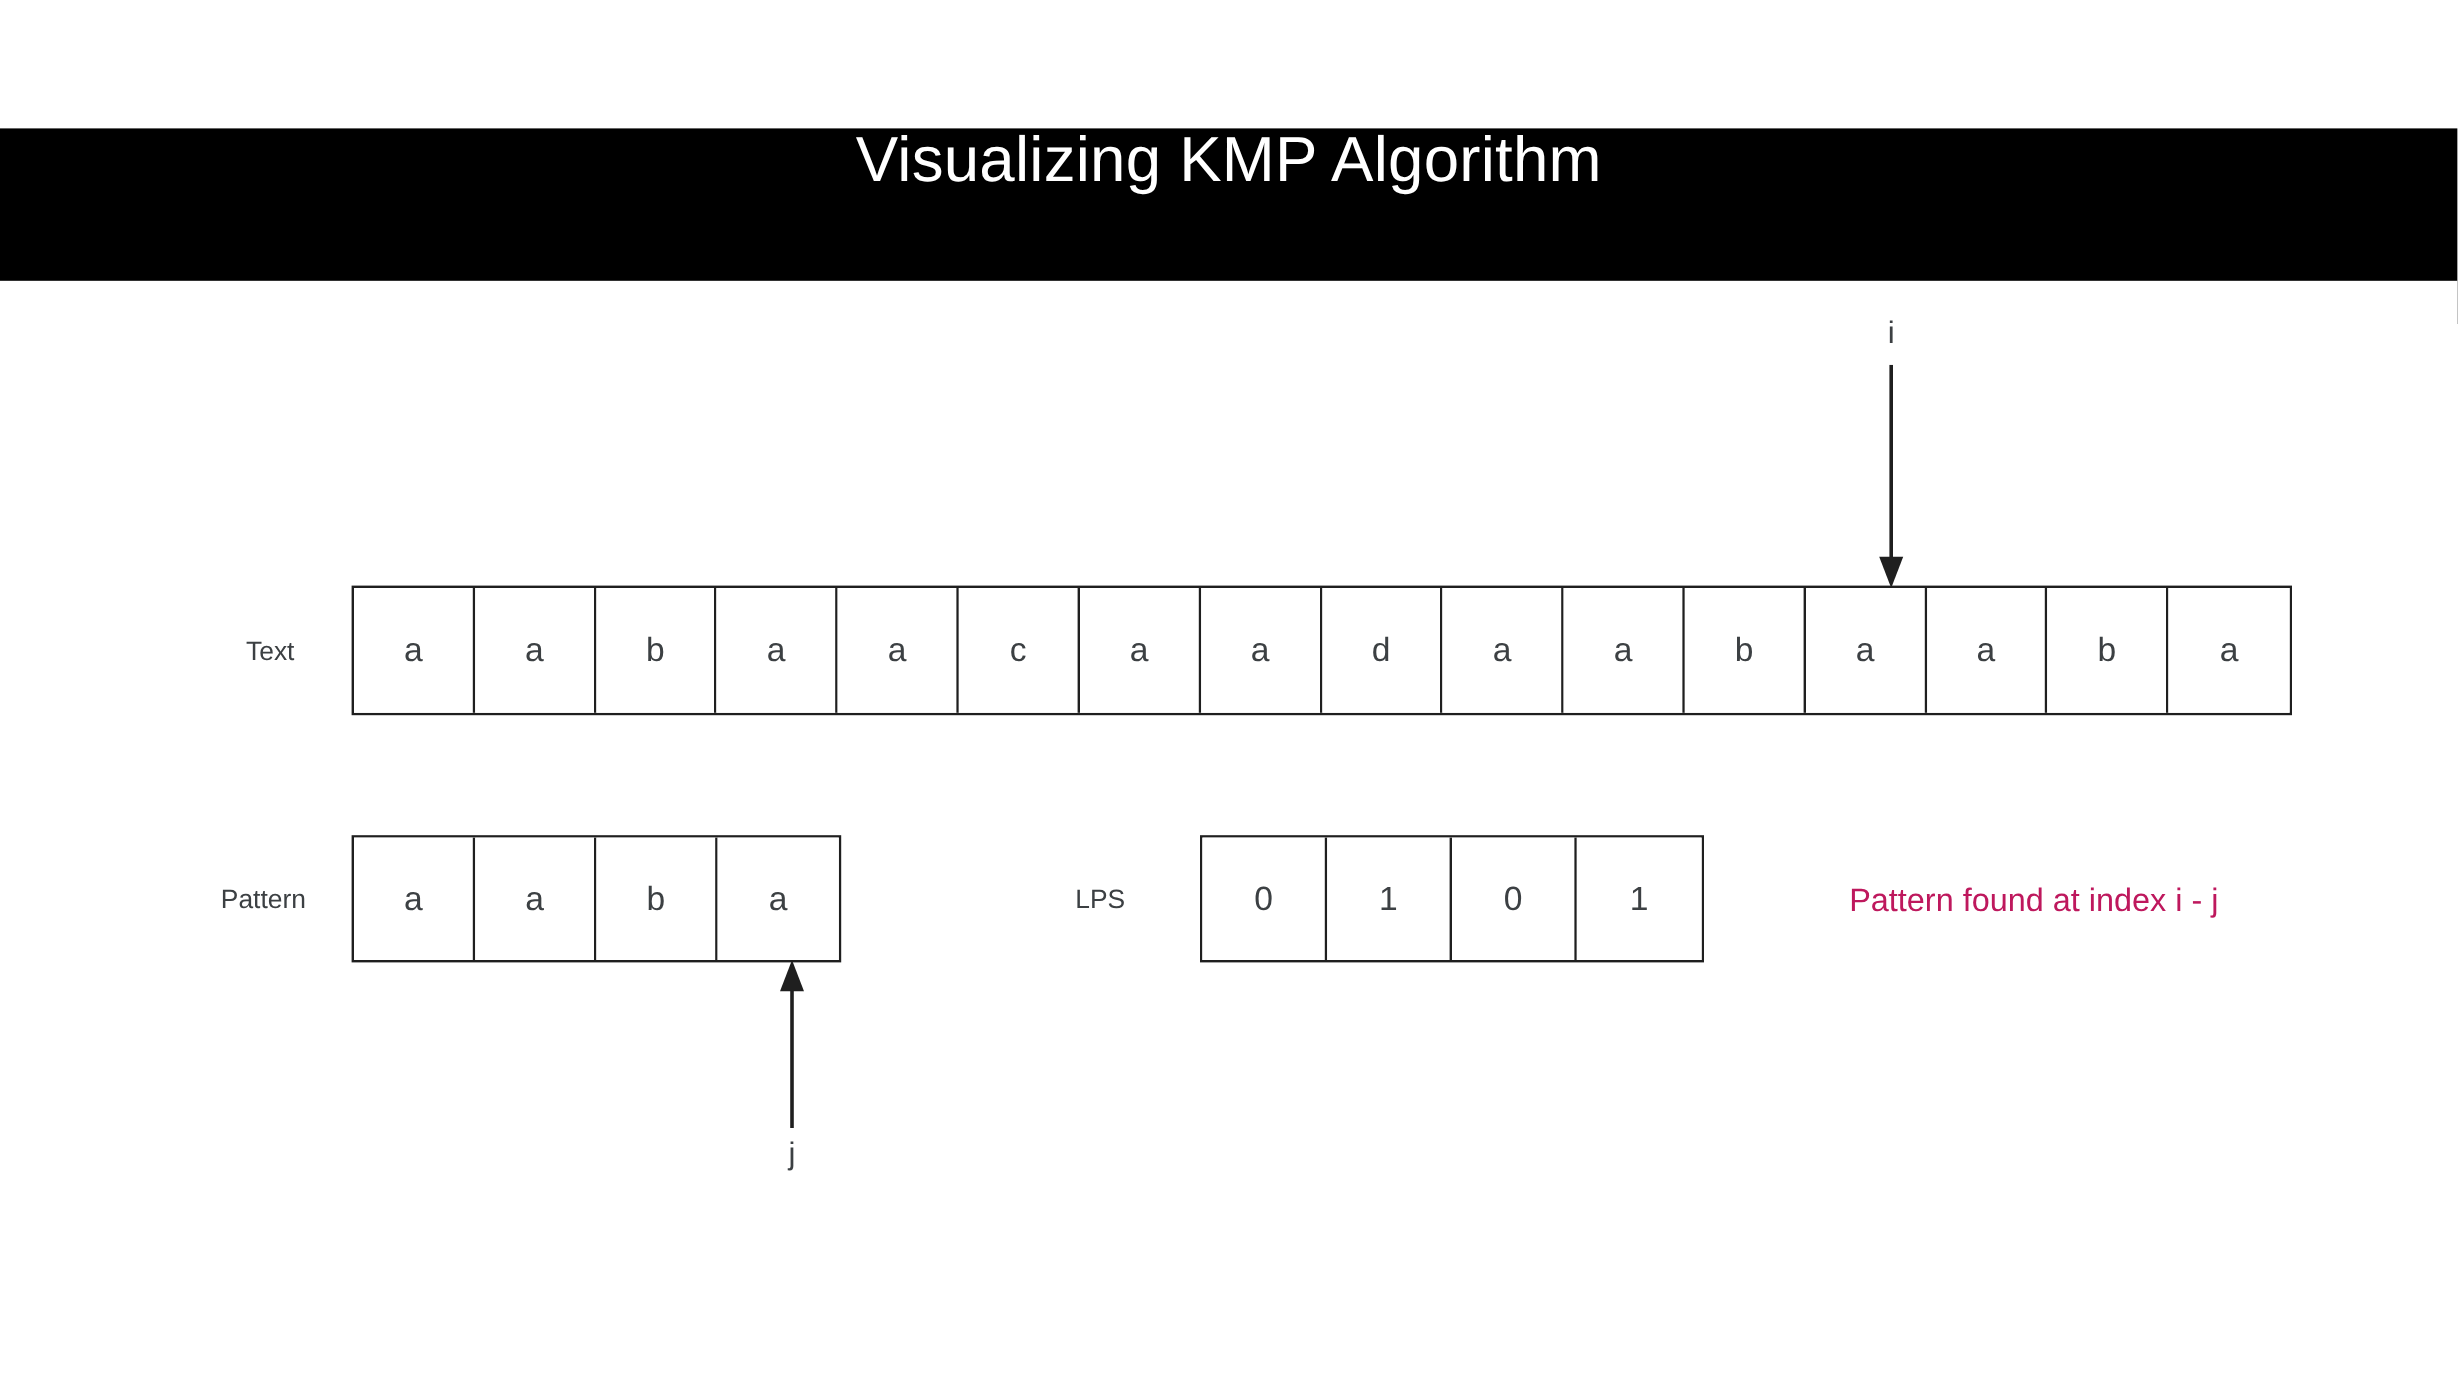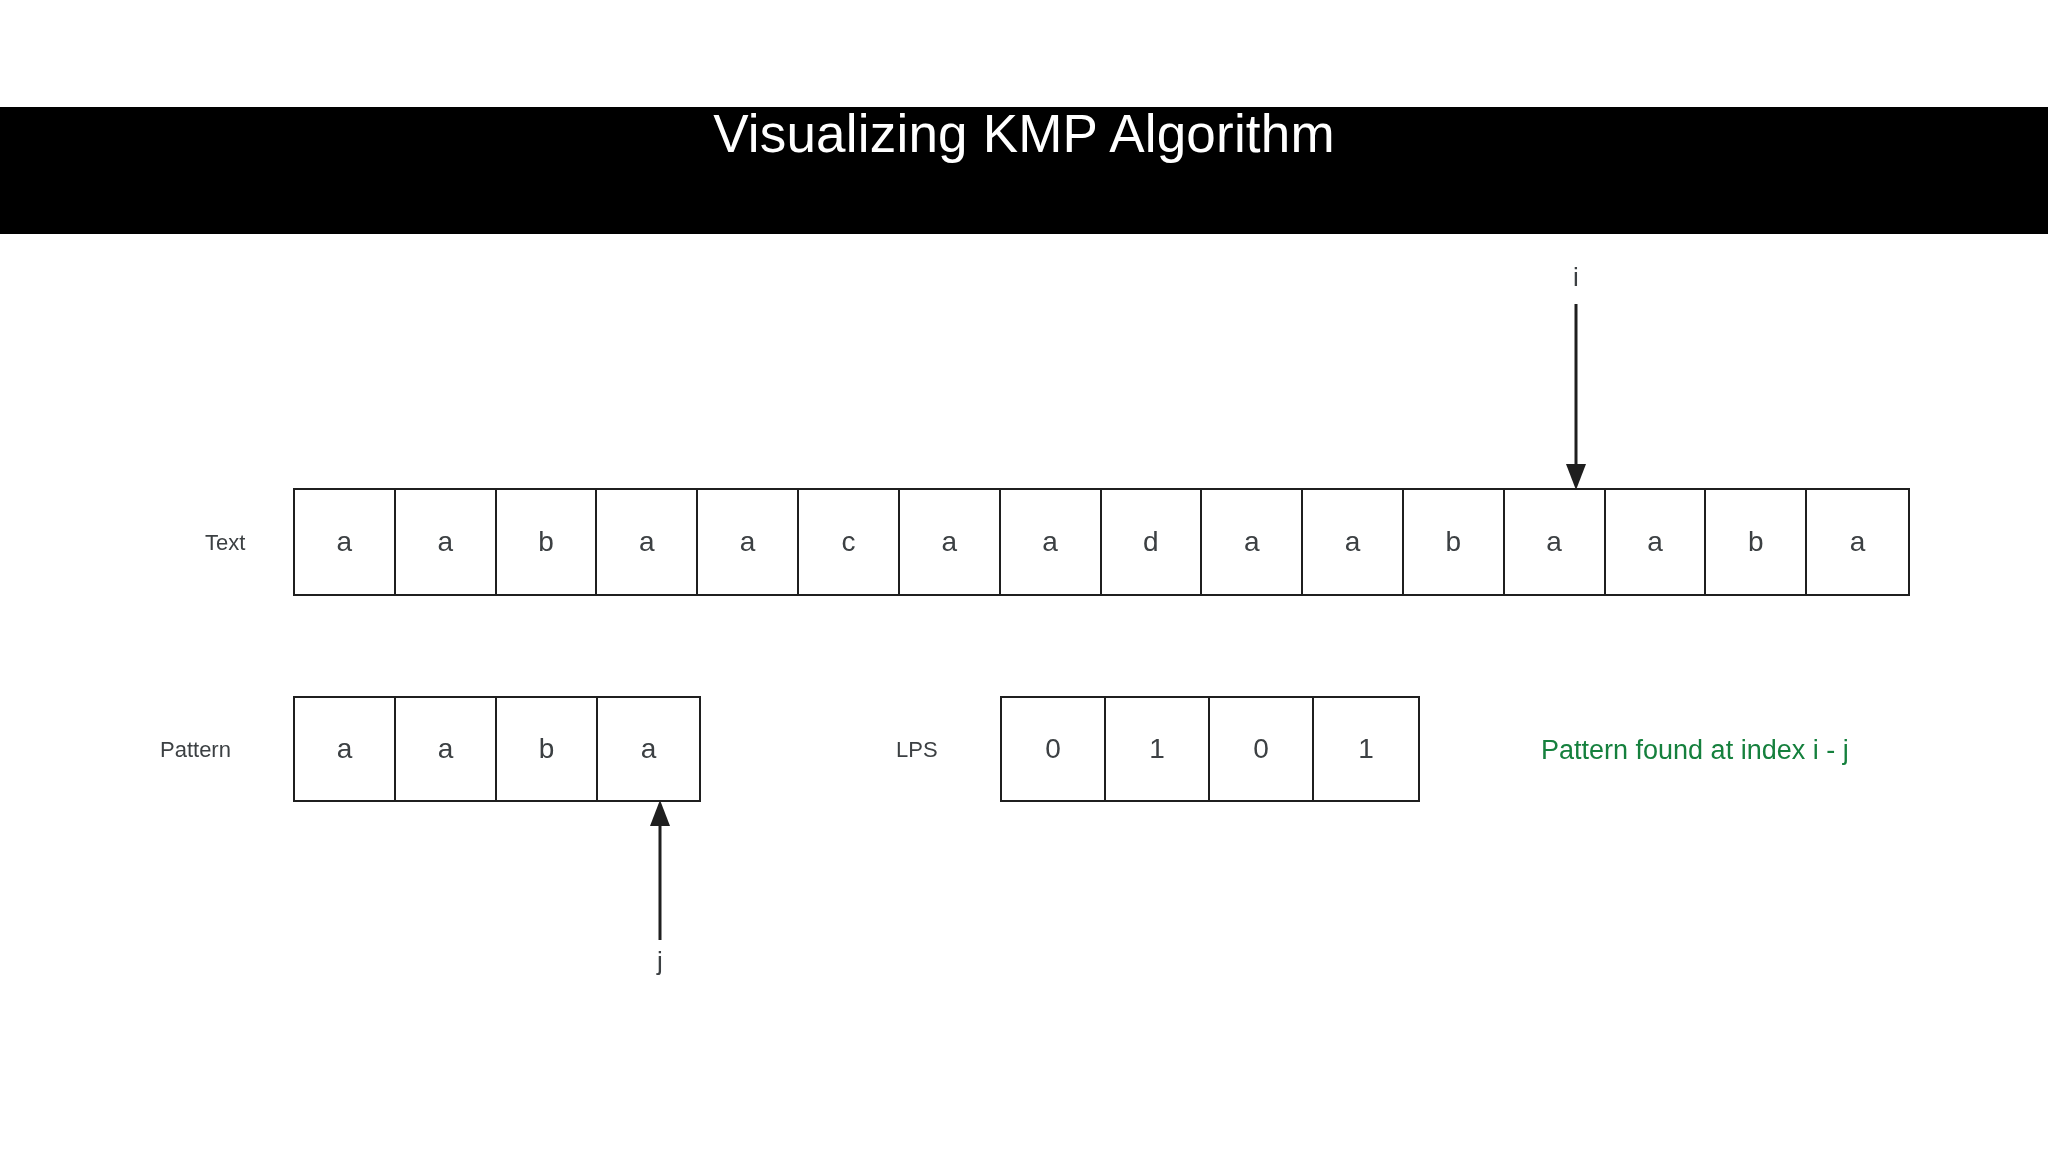--- a/index.html
+++ b/index.html
@@ -95,39 +95,39 @@
   #text-label { left: 205px; top: 298px; }
 
   
   #pattern-strip {
     left: 293px;
     top: 462px;
     width: 408px;
     height: 106px;
   }
   #pattern-strip .cell { width: 101px; height: 100%; }
-  #pattern-label { left: 160px; top: 505px; }
+  #pattern-label { left: 184px; top: 505px; }
 
   
   #lps-strip {
     left: 1000px;
     top: 462px;
     width: 420px;
     height: 106px;
   }
   #lps-strip .cell { width: 104.5px; height: 100%; }
   #lps-label { left: 896px; top: 505px; }
 
   
   #found-message {
     position: absolute;
     left: 1541px;
     top: 503px;
     font-size: 27px;
-    color: #15803d;
+    color: #be185d;
     white-space: nowrap;
     line-height: 1;
   }
 
   
   .pointer-i, .pointer-j {
     position: absolute;
   }
   #pointer-i {
     left: 1556px;

